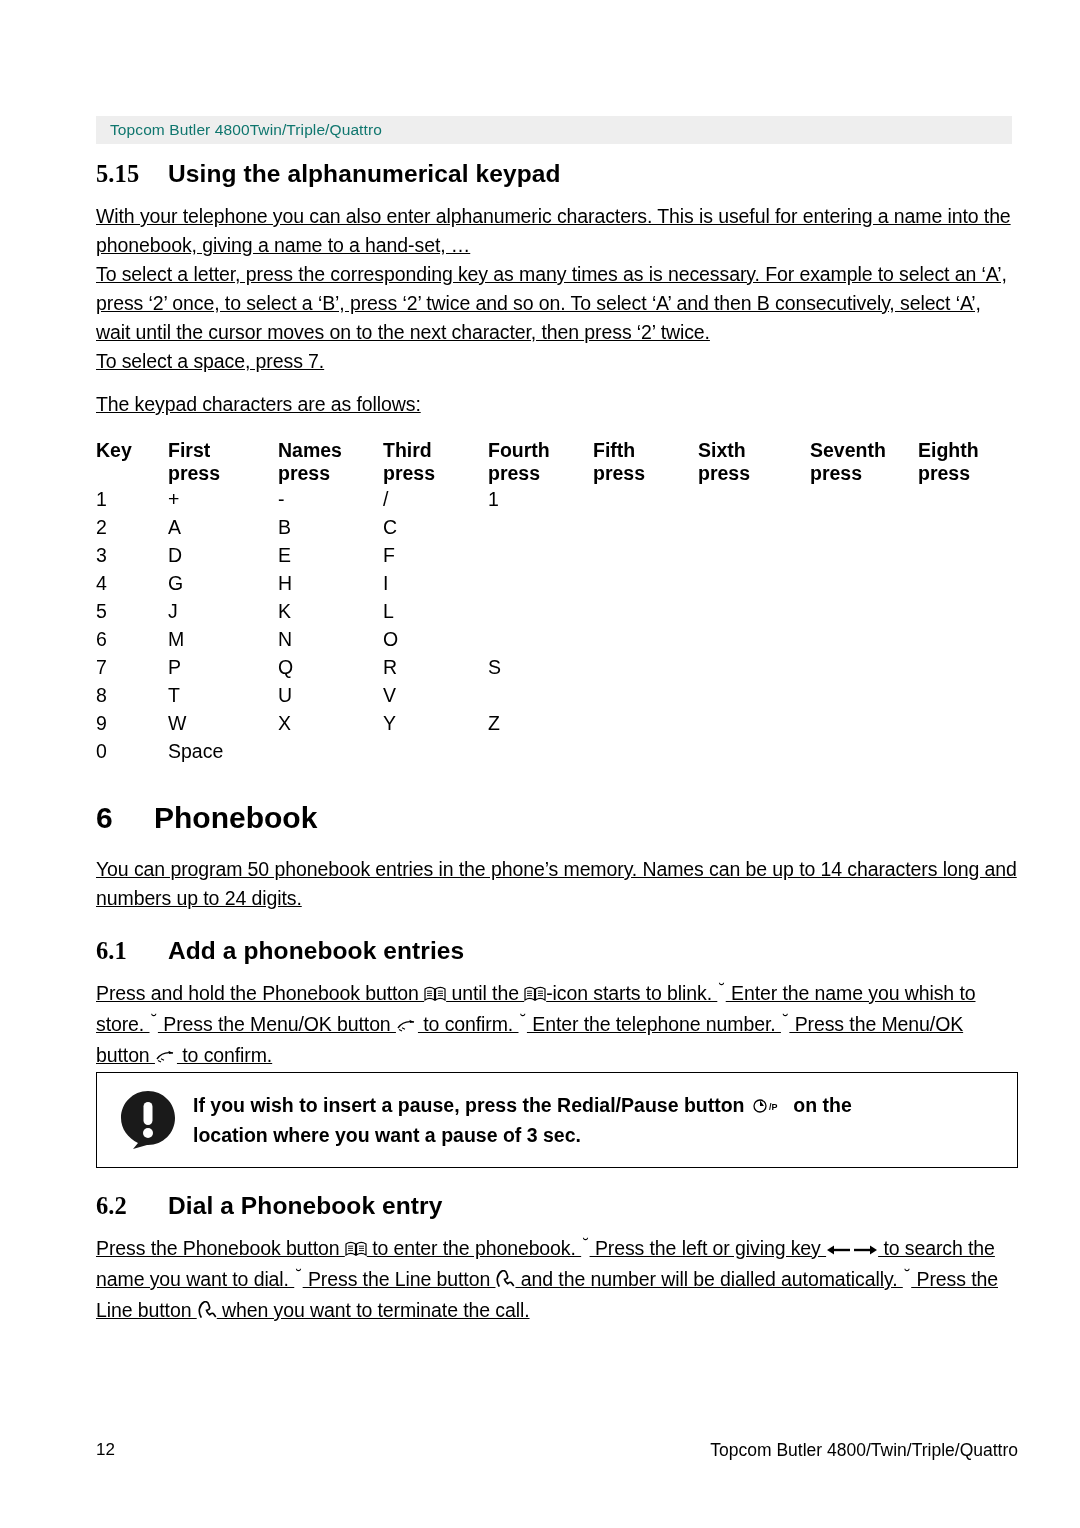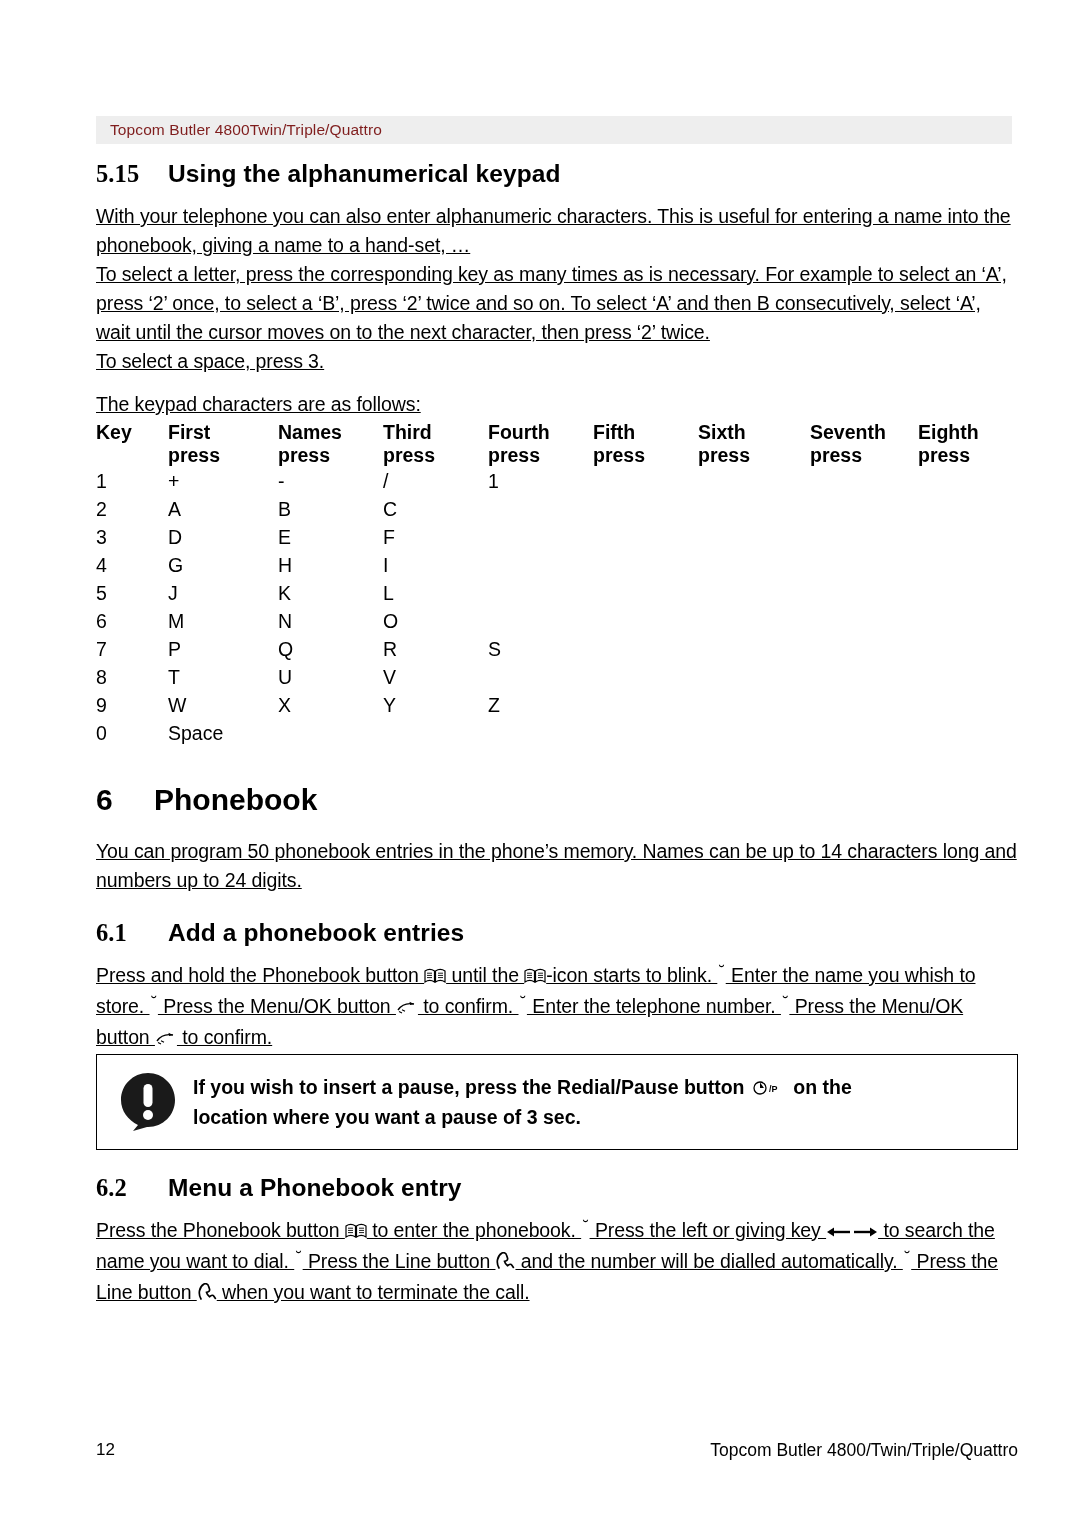--- a/index.html
+++ b/index.html
@@ -27,21 +27,21 @@
     width: 916px;
     height: 28px;
     background: #eeeeee;
   }
   .header-band .hdr-text {
     position: absolute;
     left: 14px;
     top: 5px;
     font-size: 15.5px;
     letter-spacing: 0.1px;
-    color: #7f1d1d;
+    color: #0f766e;
   }
   .content {
     position: absolute;
     left: 96px;
     top: 160px;
     width: 922px;
   }
   h2.sec {
     font-size: 24.5px;
     font-weight: bold;
@@ -69,21 +69,21 @@
     letter-spacing: -0.1px;
     text-decoration: underline;
   }
   .gap-s { height: 14px; }
   .gap-m { height: 24px; }
   .gap-l { height: 36px; }
 
   
   table.keypad {
     border-collapse: collapse;
-    margin-top: 2px;
+    margin-top: 20px;
     font-size: 19.5px;
   }
   table.keypad th {
     text-align: left;
     font-weight: bold;
     font-size: 19.5px;
     padding: 0;
     vertical-align: top;
   }
   table.keypad td {
@@ -164,21 +164,21 @@
   </div>
 
   <div class="content">
 
     <h2 class="sec">
       <span class="num">5.15</span><span>Using the alphanumerical keypad</span>
     </h2>
 
     <p class="body">With your telephone you can also enter alphanumeric characters. This is useful for entering a name into the phonebook, giving a name to a hand-set, …</p>
     <p class="body">To select a letter, press the corresponding key as many times as is necessary. For example to select an ‘A’, press ‘2’ once, to select a ‘B’, press ‘2’ twice and so on. To select ‘A’ and then B consecutively, select ‘A’, wait until the cursor moves on to the next character, then press ‘2’ twice.</p>
-    <p class="body">To select a space, press 3.</p>
+    <p class="body">To select a space, press 7.</p>
     <div class="gap-s"></div>
     <p class="body">The keypad characters are as follows:</p>
 
     <table class="keypad">
       <colgroup>
         <col class="col-key">
           <col class="col-1">
           <col class="col-2">
           <col class="col-3">
         <col class="col-4">
@@ -368,21 +368,21 @@
       <div class="note-text"><span>If you wish to insert a pause, press the Redial/Pause button </span><span class="inline-ico"><svg width="38" height="16" viewBox="0 0 38 16">
               <path d="M10 8 m-6,0 a6,6 0 1,1 12,0 a6,6 0 1,1 -12,0" fill="none" stroke="#000" stroke-width="1.3"></path>
               <path d="M10 2.5 L10 8 L14 8 Z" fill="#000"></path>
               <text x="19" y="12" font-family="Liberation Sans, sans-serif" font-size="9" fill="#000">/P</text>
             </svg></span><span> on the</span><br><span>location where you want a pause of 3 sec.</span></div>
     </div>
 
     <div class="gap-m"></div>
 
     <h2 class="sec">
-      <span class="num">6.2</span><span>Menu a Phonebook entry</span>
+      <span class="num">6.2</span><span>Dial a Phonebook entry</span>
     </h2>
 
     <p class="body"><span>Press the Phonebook button </span><span class="inline-ico"><svg width="22" height="16" viewBox="0 0 22 16">
             <path d="M1 3 C4 1,7.5 1,10.5 3 L10.5 14 C7.5 12,4 12,1 14 Z" fill="none" stroke="#000" stroke-width="1.2"></path>
             <path d="M21 3 C18 1,14.5 1,11.5 3 L11.5 14 C14.5 12,18 12,21 14 Z" fill="none" stroke="#000" stroke-width="1.2"></path>
             <path d="M3 5.2 h5 M3 7.4 h5 M3 9.6 h5 M14 5.2 h5 M14 7.4 h5 M14 9.6 h5" stroke="#000" stroke-width="0.9"></path>
           </svg></span><span> to enter the phonebook. </span><span class="caret">˘</span><span> Press the left or giving key </span><span class="inline-ico"><svg width="26" height="14" viewBox="0 0 26 14">
             <path d="M24 7 H6" stroke="#000" stroke-width="2.4"></path>
             <path d="M1 7 l7 -4.5 l0 9 z" fill="#000"></path>
           </svg></span><span class="inline-ico"><svg width="26" height="14" viewBox="0 0 26 14">

